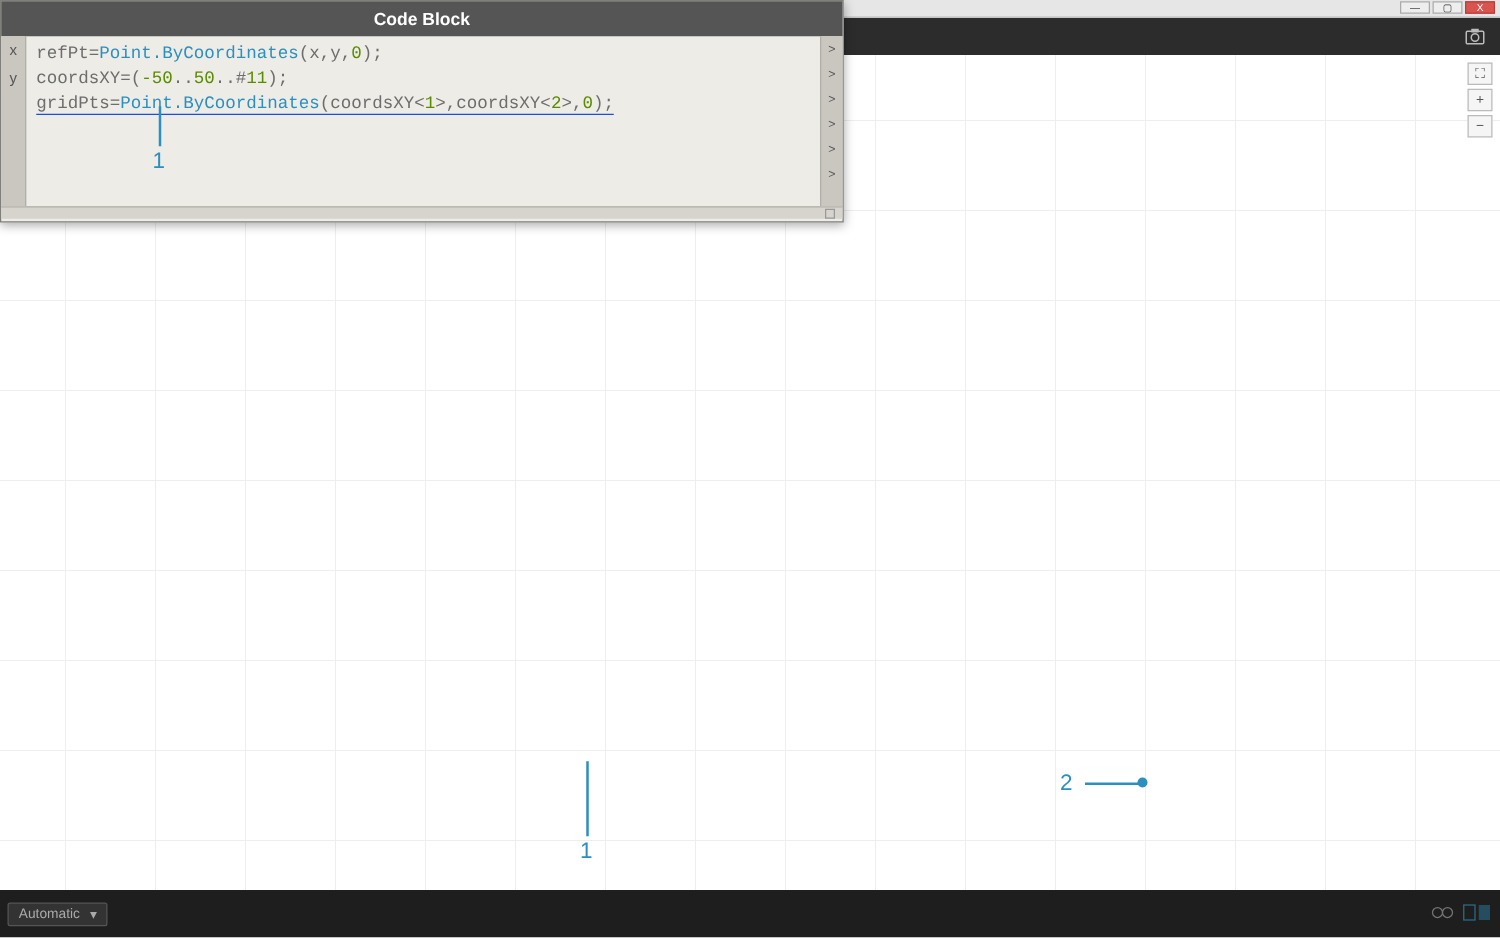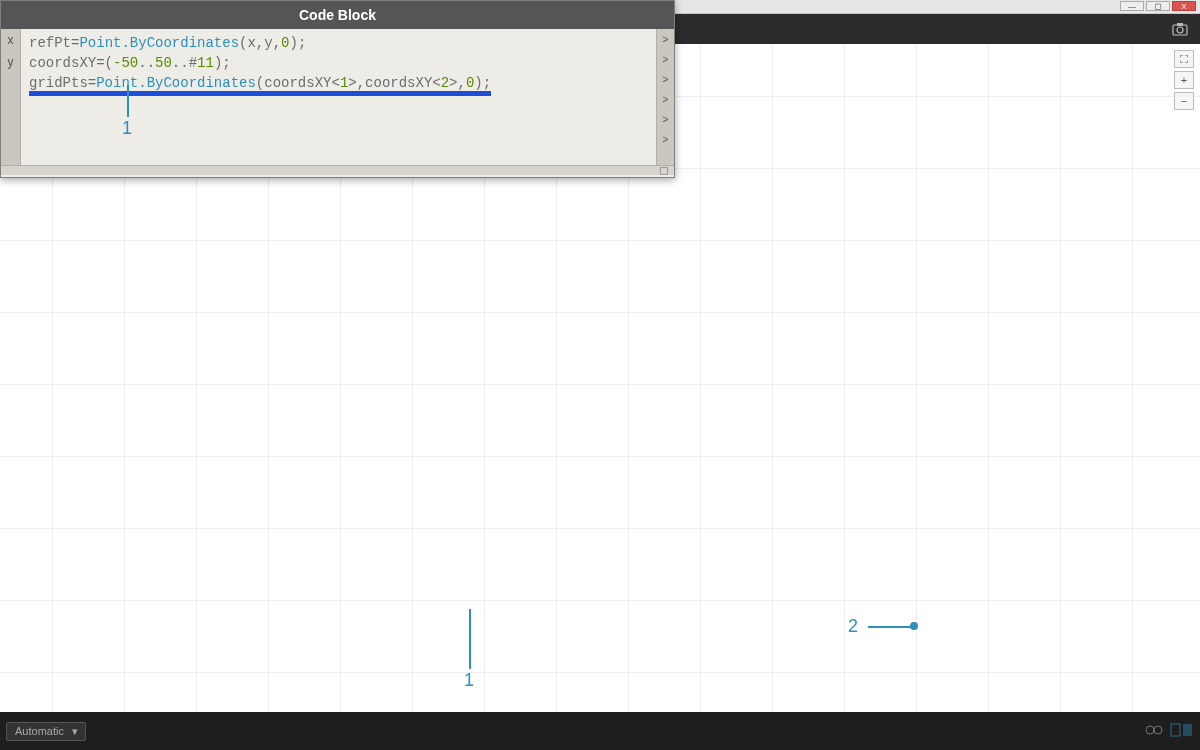--- a/index.html
+++ b/index.html
@@ -73,21 +73,21 @@
   .cb-large .inputs { width:20px; background:#c9c7bf; border-right:1px solid #b0aea7; display:flex; flex-direction:column;}
   .cb-large .inputs div { height:22px; font-size:12px; color:#555; display:flex; align-items:center; justify-content:center;}
   .cb-large .code { flex:1; padding:4px 8px; font-family:"Courier New",monospace; font-size:14px; line-height:20px; color:#6d6d6d; white-space:pre;}
   .cb-large .outputs { width:18px; background:#c9c7bf; border-left:1px solid #b0aea7; display:flex; flex-direction:column;}
   .cb-large .outputs div { height:20px; font-size:10px; color:#555; display:flex; align-items:center; justify-content:center;}
   .cb-large .foot { height:10px; border-top:1px solid #b0aea7; background:#d6d4cc; display:flex; justify-content:flex-end; padding-right:6px;}
   .cb-large .foot .box { width:8px; height:8px; border:1px solid #999; margin-top:1px;}
   .tok-fn { color:#2d8fbd; }
   .tok-num { color:#5a8a00; }
   .tok-op  { color:#6d6d6d;}
-  .underline { border-bottom:5px solid #1d4ed8;}
+  .underline { border-bottom:1px solid #1d4ed8;}
 
   
   .cb-small { position:absolute; background:#eeede9; border:2px solid #4aa4d4; border-radius:2px; }
   .cb-small .title { background:#555; color:#fff; text-align:center; padding:3px 0; font-size:10px; font-weight:bold;}
   .cb-small .body { display:flex;}
   .cb-small .inputs { width:16px; background:#cdcbc3; display:flex; flex-direction:column;}
   .cb-small .inputs div { height:14px; font-size:9px; color:#555; display:flex; align-items:center; justify-content:center;}
   .cb-small .code { flex:1; font-family:"Courier New",monospace; font-size:10px; line-height:13px; color:#6d6d6d; padding:2px 4px; white-space:pre;}
   .cb-small .outputs { width:14px; background:#cdcbc3; display:flex; flex-direction:column;}
   .cb-small .outputs div { height:14px; font-size:9px; color:#555; display:flex; align-items:center; justify-content:center;}

